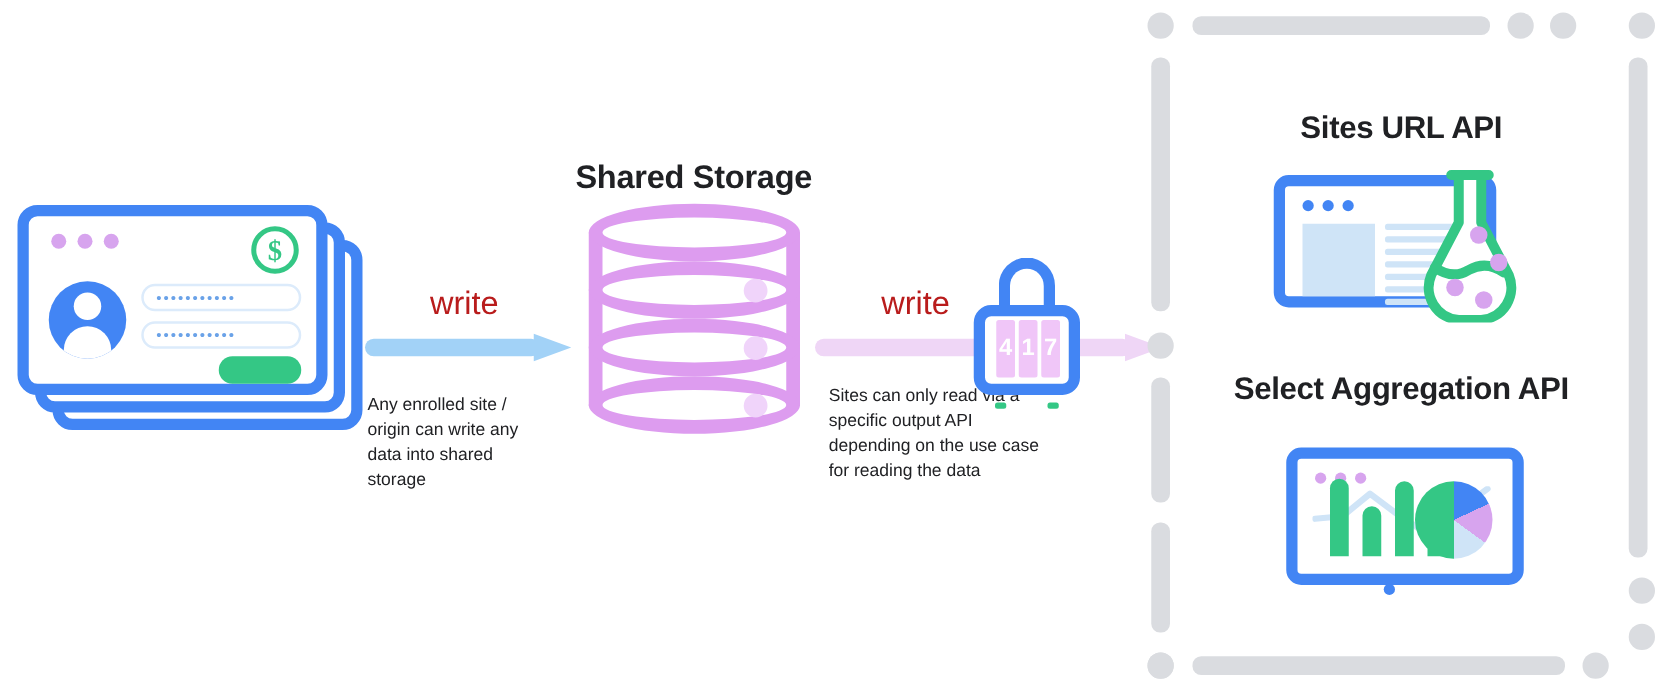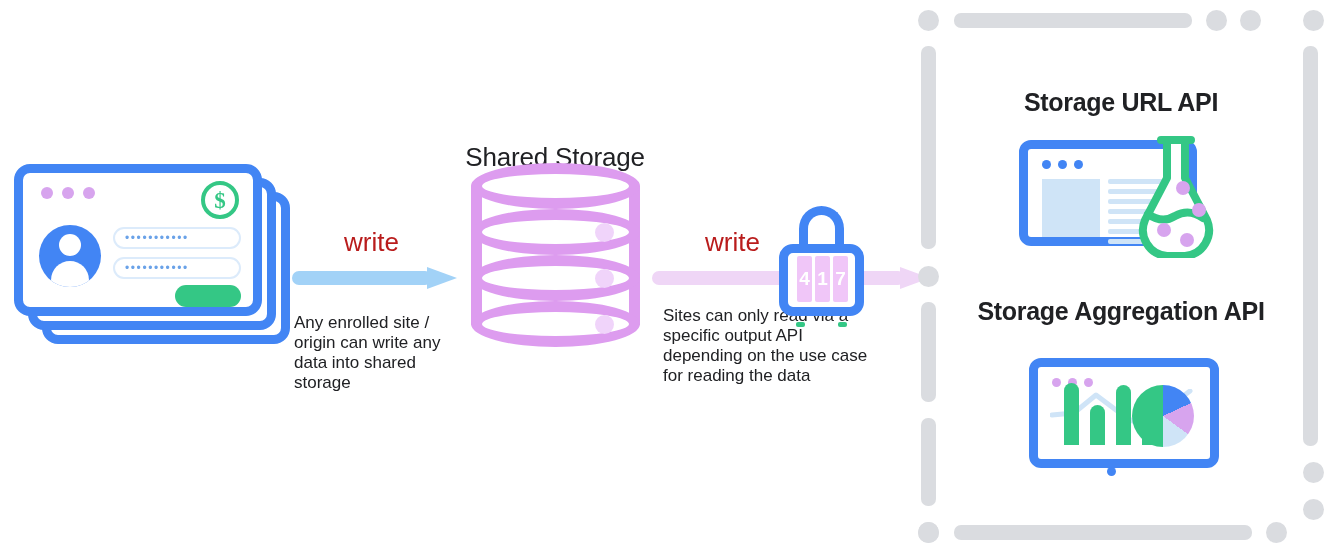--- a/index.html
+++ b/index.html
@@ -42,28 +42,28 @@
   #write-arrow .shaft{width:140px;background:#A2D2F7;}
   #write-arrow .tip{left:135px;border-left:30px solid #A2D2F7;}
   #read-arrow{left:652px;top:267px;width:278px;}
   #read-arrow .shaft{width:253px;background:#EFD6F6;}
   #read-arrow .tip{left:248px;border-left:30px solid #EFD6F6;}
 
   .arrow-label{position:absolute;font-size:26px;color:#b91c1c;}
   #write-label{left:344px;top:227px;}
   #read-label{left:705px;top:227px;}
 
-  .caption{position:absolute;font-size:17px;line-height:20px;color:#202124;
+  .caption{position:absolute;font-size:14px;line-height:20px;color:#202124;
            white-space:pre-line;}
   #write-caption{left:294px;top:313px;width:180px;}
   #read-caption{left:663px;top:306px;width:245px;}
 
   
-  #cyl-title{left:0;top:126px;width:1110px;text-align:center;font-size:26px;font-weight:400;
-             letter-spacing:-.2px;margin-top:16px;}
+  #cyl-title{left:0;top:126px;width:1110px;text-align:center;font-size:26px;font-weight:700;
+             letter-spacing:-.2px;}
   #cylinder{left:471px;top:163px;width:169px;height:185px;}
   .ring{position:absolute;left:0;width:169px;height:46px;border:11px solid #DD9CEF;
         border-radius:50%/50%;box-sizing:border-box;background:#fff;}
   .r1{top:0;} .r2{top:46px;} .r3{top:92px;} .r4{top:138px;}
   .side{position:absolute;top:23px;width:11px;height:139px;background:#DD9CEF;}
   .side.l{left:0;} .side.r{right:0;}
   .cyl-dot{position:absolute;right:26px;width:19px;height:19px;border-radius:50%;
            background:#F0D4FA;}
   .cyl-dot.d1{top:60px;} .cyl-dot.d2{top:106px;} .cyl-dot.d3{top:152px;}
 
@@ -198,21 +198,21 @@
 
   <span class="fbar" style="left:385px;top:36px;width:15px;height:400px;"></span>
   <span class="fdot" style="left:385px;top:452px;"></span>
   <span class="fdot" style="left:385px;top:489px;"></span>
 
   <span class="fdot" style="left:0;top:512px;"></span>
   <span class="fbar" style="left:36px;top:515px;width:298px;height:15px;"></span>
   <span class="fdot" style="left:348px;top:512px;"></span>
 </div>
 
-<div class="api-title" id="select-url-title">Storage URL API</div>
+<div class="api-title" id="select-url-title">Sites URL API</div>
 <div class="abs" id="select-url-ill">
   <span class="winframe">
     <span class="wdots">
         <i></i>
         <i></i>
         <i></i>
       </span>
     <span class="imgblock"></span>
     <span class="lines">
         <i style="width:78px"></i>
@@ -227,21 +227,21 @@
   <svg class="flask" viewBox="0 0 97 124">
     <path d="M34 6 h30 M40 6 v38 L18 86 a26 26 0 0 0 22 36 h18 a26 26 0 0 0 22 -36 L58 44 V6" fill="#fff" stroke="#34C785" stroke-width="8" stroke-linecap="round" stroke-linejoin="round"></path>
     <path d="M21 80 q14 10 27 2 q14 -8 28 2" fill="none" stroke="#34C785" stroke-width="8" stroke-linecap="round"></path>
     <circle cx="56" cy="54" r="7" fill="#D7A4EE"></circle>
     <circle cx="72" cy="76" r="7" fill="#D7A4EE"></circle>
     <circle cx="37" cy="96" r="7" fill="#D7A4EE"></circle>
     <circle cx="60" cy="106" r="7" fill="#D7A4EE"></circle>
   </svg>
 </div>
 
-<div class="api-title" id="private-agg-title">Storage Aggregation API</div>
+<div class="api-title" id="private-agg-title">Select Aggregation API</div>
 <div class="abs" id="private-agg-ill">
   <span class="dash-win">
     <span class="pdots">
         <i></i>
         <i></i>
         <i></i>
       </span>
     <svg style="position:absolute;left:12px;top:22px;" width="160" height="42">
       <polyline points="2,26 24,24 46,6 70,24 92,38 140,2" fill="none" stroke="#CFE4F7" stroke-width="5" stroke-linecap="round" stroke-linejoin="round"></polyline>
     </svg>

